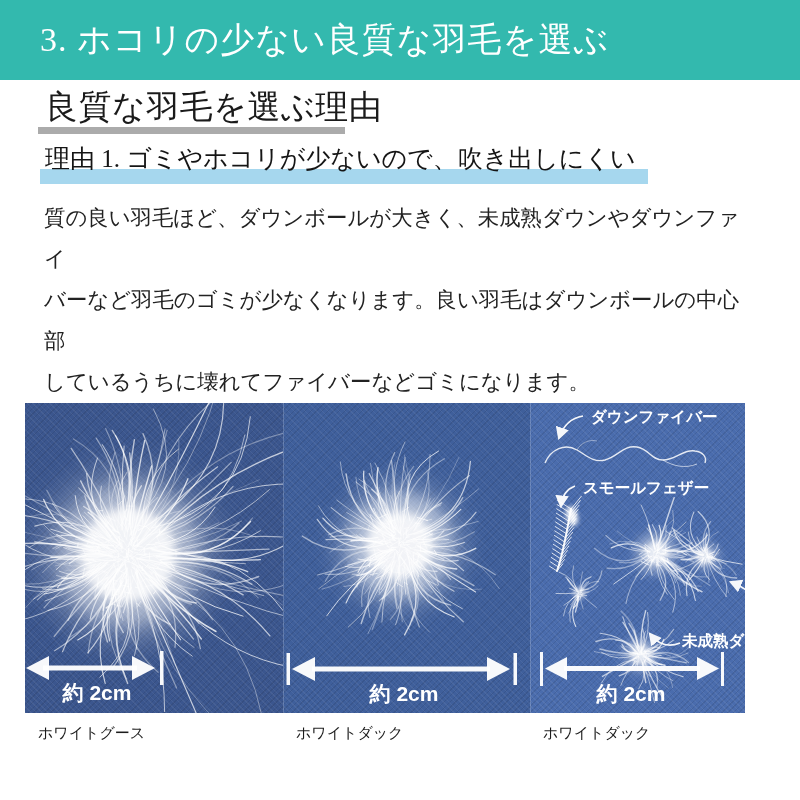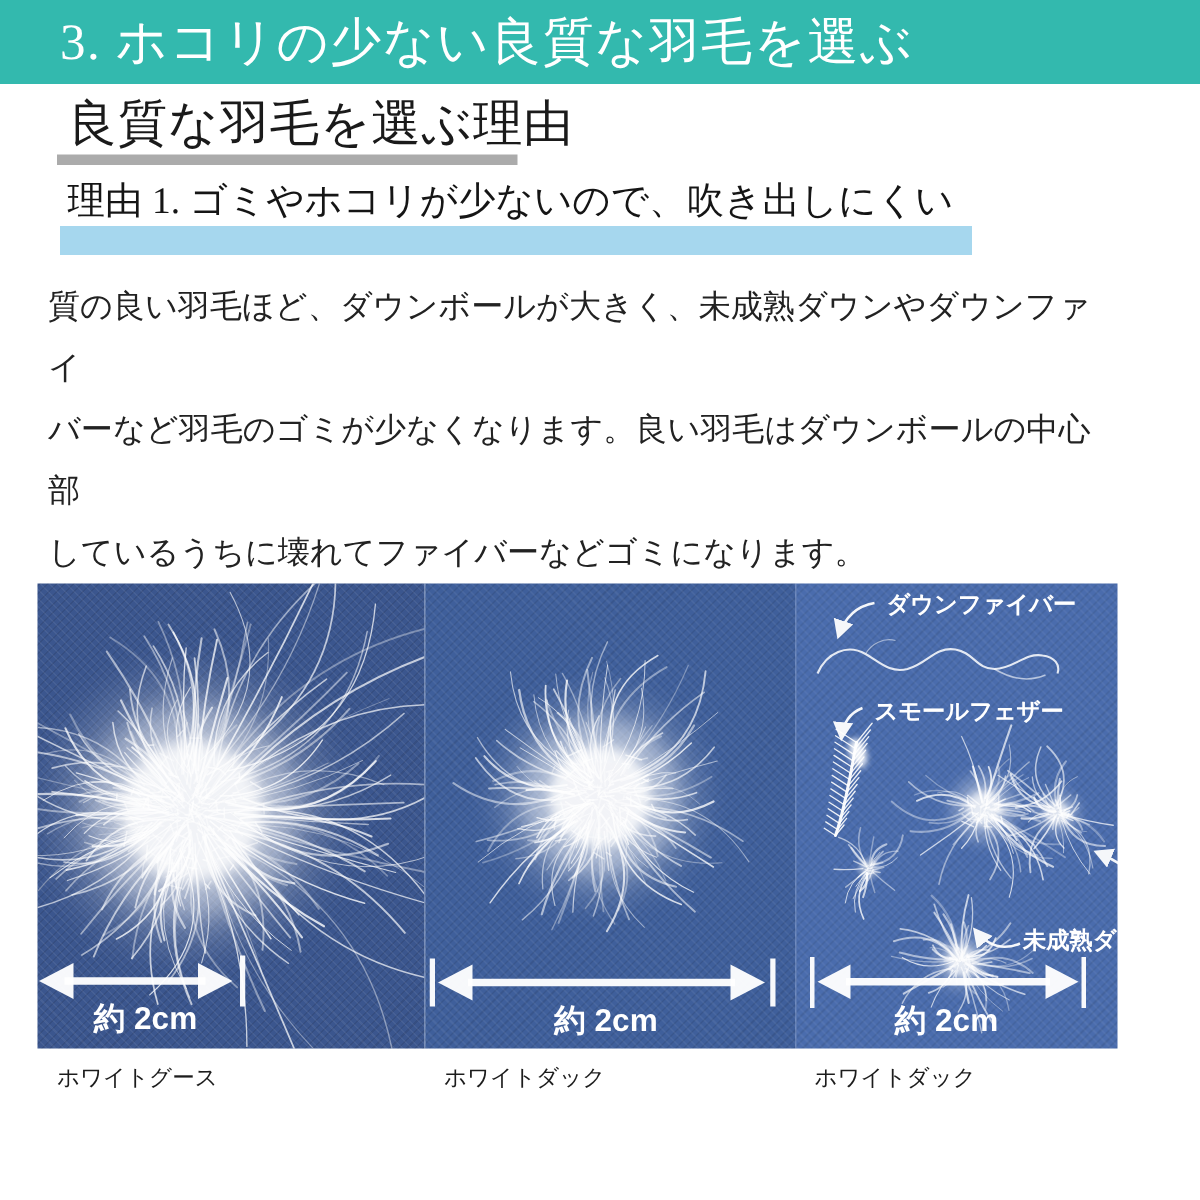--- a/index.html
+++ b/index.html
@@ -1,43 +1,43 @@
 <!DOCTYPE html>
 <html><head>
 <meta charset="utf-8">
 <style>
   html,body{margin:0;padding:0}
   body{
     width:800px;height:800px;overflow:hidden;background:#fff;color:#111;
     font-family:"Liberation Sans","DejaVu Sans",sans-serif;
   }
   .banner{
-    height:56px;background:#33b9ae;display:flex;align-items:center;
+    height:80px;background:#33b9ae;display:flex;align-items:center;
     padding-left:40px;box-sizing:border-box;
   }
   .banner h1{
     margin:0;color:#fff;font-family:"Liberation Serif","DejaVu Serif",serif;
     font-weight:500;font-size:34px;letter-spacing:1px;
   }
   .section-heading{
     margin:10px 0 0 45px;font-family:"Liberation Serif","DejaVu Serif",serif;
     font-weight:400;font-size:33px;letter-spacing:.5px;line-height:34px;color:#1a1a1a;
   }
   .heading-underline{margin:3px 0 0 38px;width:307px;height:7px;background:#ababab}
   .reason-heading{
     margin:10px 0 0 40px;font-family:"Liberation Serif","DejaVu Serif",serif;
     font-weight:500;font-size:25px;line-height:30px;color:#151515;
   }
   .reason-heading .hl{
     display:inline-block;
     background:linear-gradient(180deg, rgba(0,0,0,0) 62%, #a6d7ee 62%);
-    padding:0 12px 20px 5px;
+    padding:0 12px 10px 5px;
   }
   .body-paragraph{
-    margin:14px 0 0 32px;width:716px;
+    margin:14px 0 0 44px;width:716px;
     font-family:"Liberation Serif","DejaVu Serif",serif;
     font-size:21.4px;line-height:41px;color:#222;letter-spacing:0;
     word-break:break-all;
   }
   .photo-strip{margin:0 25px;display:flex;height:310px}
   figure.panel{margin:0;position:relative;
     background-image:
       repeating-linear-gradient(45deg, rgba(255,255,255,.06) 0 1px, transparent 1px 4px),
       repeating-linear-gradient(-45deg, rgba(0,0,0,.09) 0 1px, transparent 1px 4px);
   }

